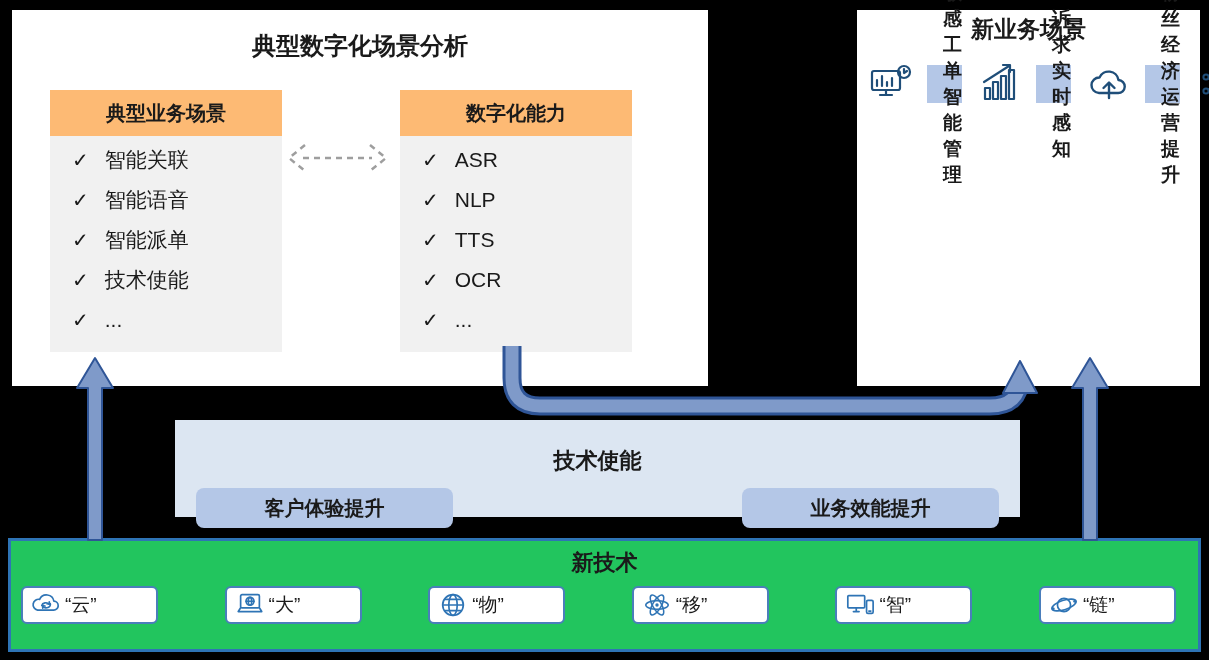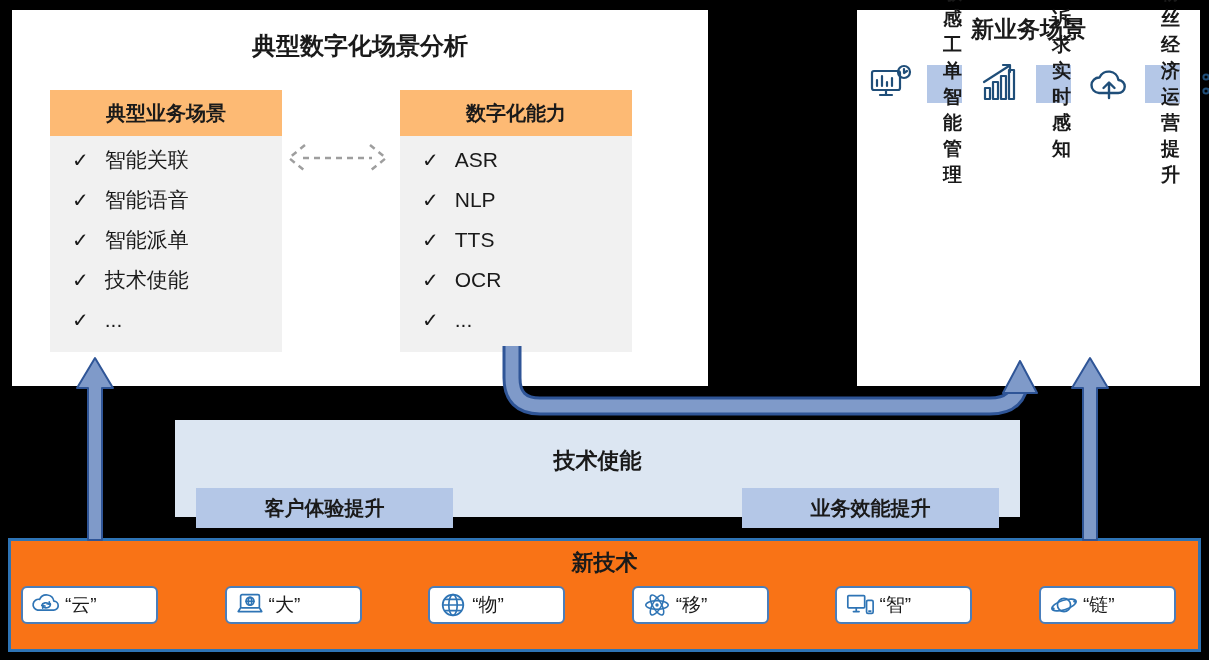--- a/index.html
+++ b/index.html
@@ -27,25 +27,25 @@
   .right-row{display:flex;align-items:center;height:44px;}
   .right-row .icn{width:48px;height:44px;display:flex;align-items:center;justify-content:center;flex:none;}
   .chip{flex:1;height:38px;background:#b4c7e7;display:flex;align-items:center;
         padding-left:16px;font-size:19px;font-weight:bold;box-sizing:border-box;margin-left:12px;}
 
   
   .mid-panel{position:absolute;left:175px;top:420px;width:845px;height:97px;background:#dce6f2;}
   .mid-title{text-align:center;font-size:22px;font-weight:bold;padding-top:26px;}
   .mid-chips{display:flex;justify-content:space-between;padding:12px 21px 0 21px;}
   .mid-chip{width:257px;height:40px;background:#b4c7e7;display:flex;align-items:center;
-            justify-content:center;font-size:20px;font-weight:bold;}
+            justify-content:center;font-size:20px;font-weight:bold;border-radius:8px;}
 
   
   .bottom-panel{position:absolute;left:8px;top:538px;width:1193px;height:114px;
-                background:#f97316;border:3px solid #2e74b5;box-sizing:border-box;}
+                background:#22c55e;border:3px solid #2e74b5;box-sizing:border-box;}
   .bottom-title{text-align:center;font-size:22px;font-weight:bold;padding-top:7px;}
   .bottom-items{position:absolute;top:45px;left:10px;right:22px;display:flex;
                 justify-content:space-between;}
   .tech-box{width:137px;height:38px;border:2px solid #4a7ebb;border-radius:6px;background:#fff;
             display:flex;align-items:center;padding-left:7px;box-sizing:border-box;gap:3px;}
   .tech-box .icn{width:32px;height:32px;display:flex;align-items:center;justify-content:center;flex:none;}
   .tech-label{font-size:19px;}
 
   
   .overlay{position:absolute;left:0;top:0;width:1209px;height:660px;z-index:10;pointer-events:none;}

